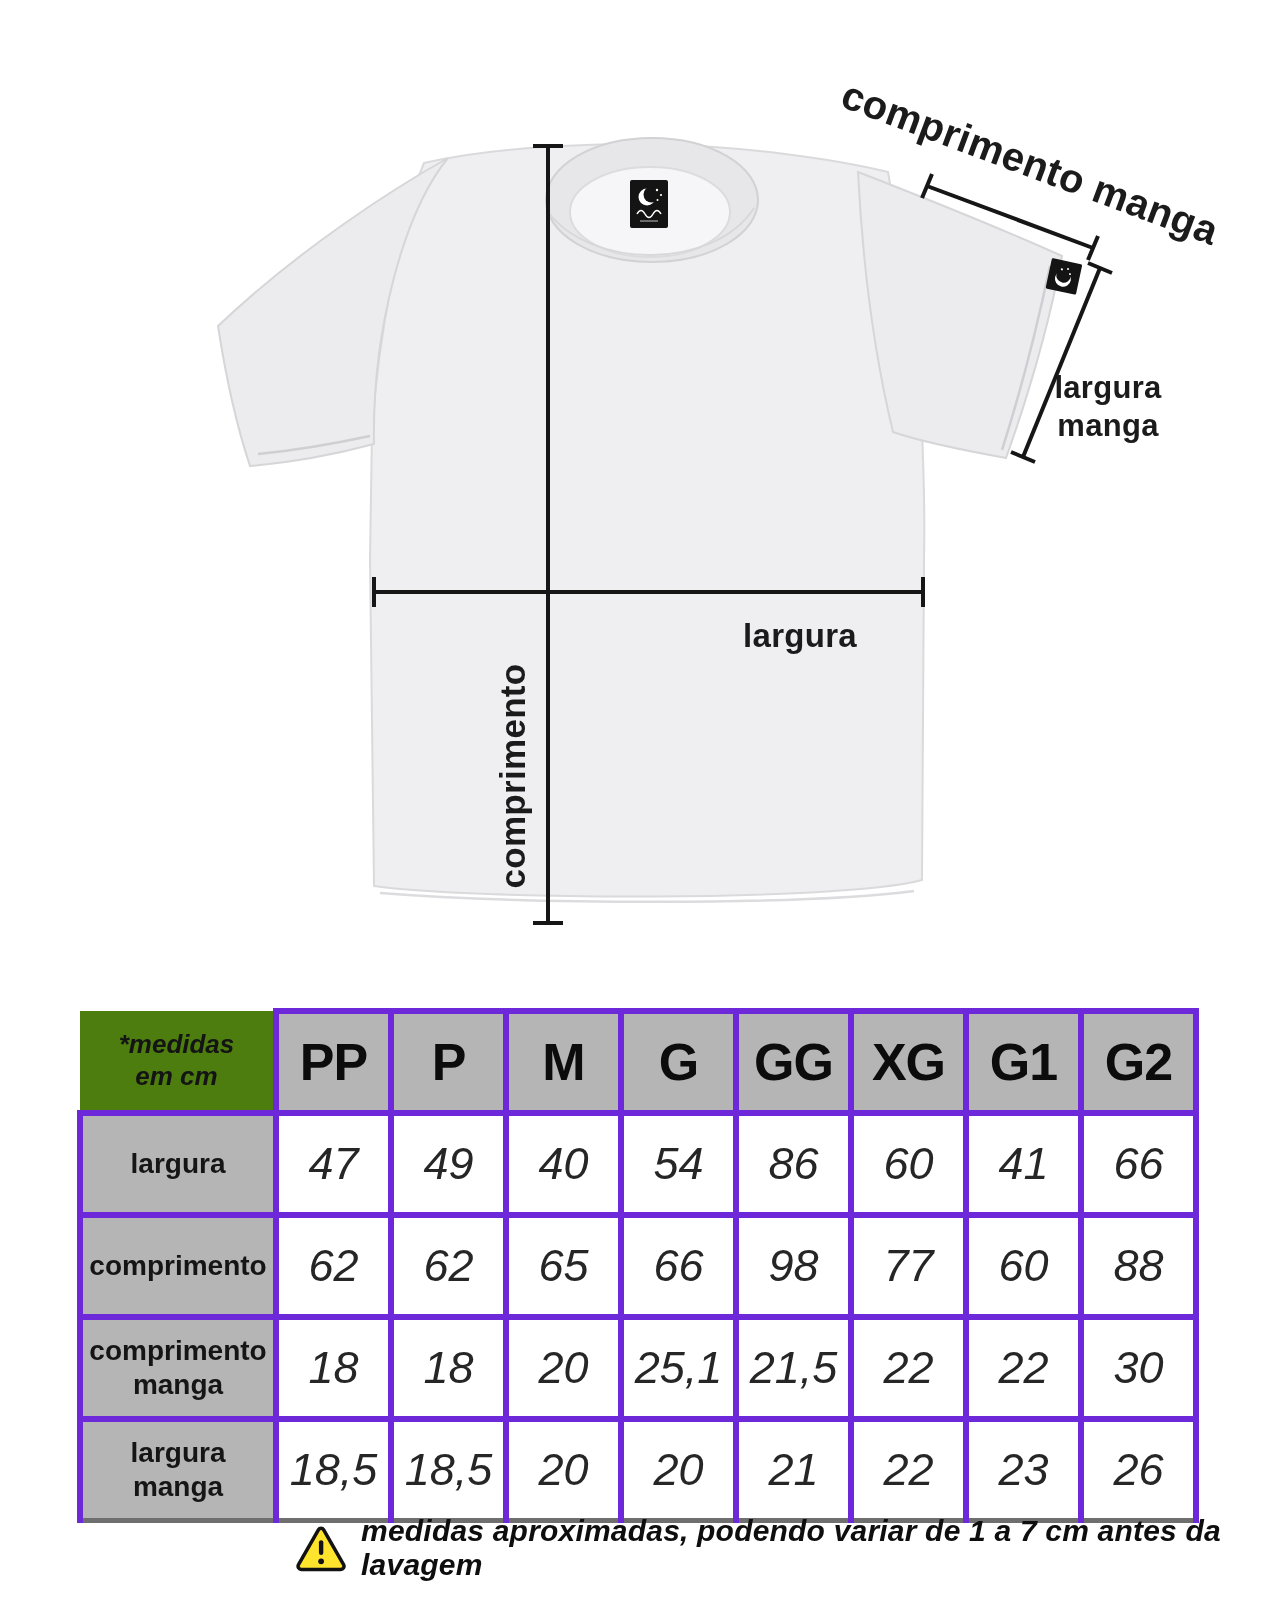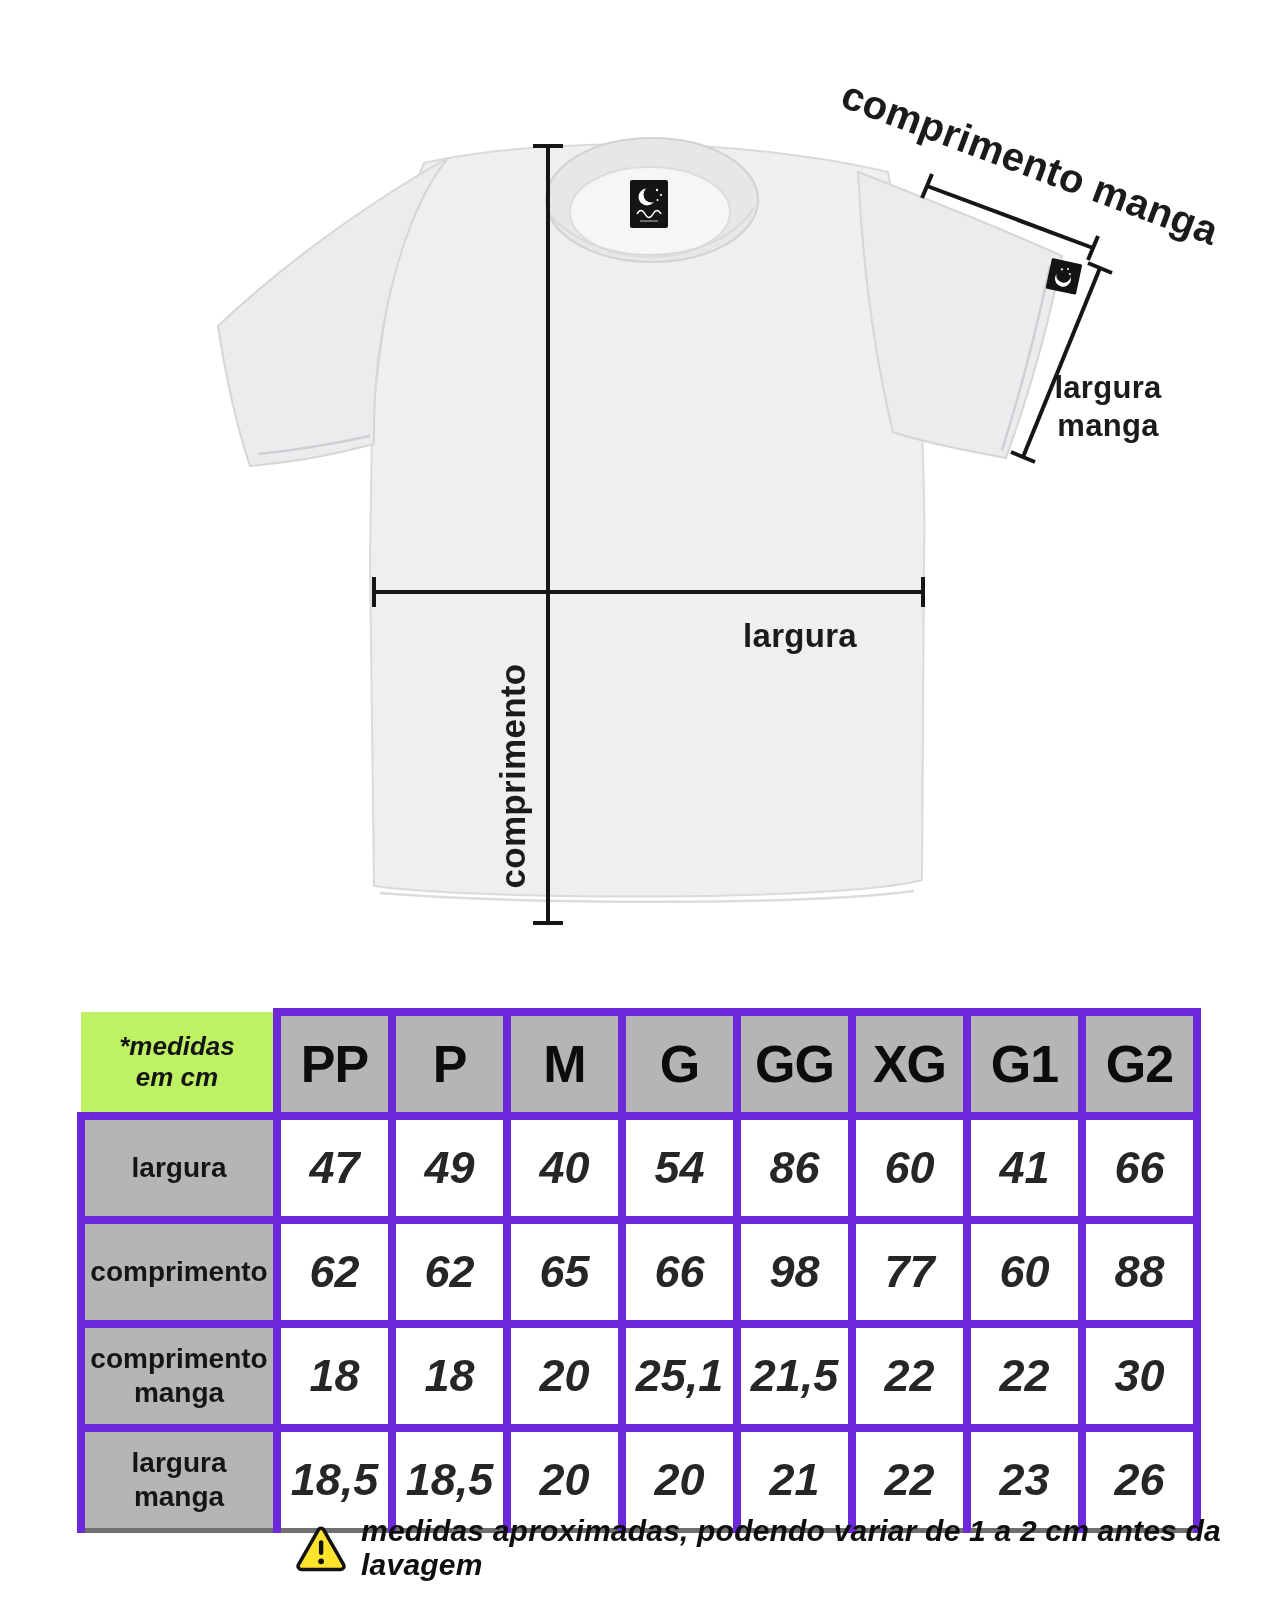--- a/index.html
+++ b/index.html
@@ -16,38 +16,38 @@
                      transform:translate(-50%,-50%);white-space:normal;}
   .anno-width{left:800px;top:636px;font-size:33px;transform:translate(-50%,-50%);}
   .anno-length{left:513px;top:776px;font-size:35px;transform:translate(-50%,-50%) rotate(-90deg);}
 
   
   table.size-table{
     position:absolute;left:77px;top:1008px;width:1116px;
     border-collapse:collapse;table-layout:fixed;
   }
   .size-table th,.size-table td{
-    border:8px solid #6d28d9;text-align:center;vertical-align:middle;
+    border:6px solid #6d28d9;text-align:center;vertical-align:middle;
     height:96px;padding:0;
   }
   .size-table th.corner{
-    border:none;background:#bef264;
+    border:none;background:#4d7c0f;
   }
   .corner-note{
     display:inline-block;width:140px;
     font-size:26px;font-weight:700;font-style:italic;color:#141414;line-height:1.2;
   }
   .size-table thead th.size-h{
     background:#b5b5b5;font-size:52px;font-weight:700;color:#0c0c0c;letter-spacing:-1px;
   }
   .size-table tbody th{
     background:#b5b5b5;font-size:28px;font-weight:700;color:#151515;line-height:1.2;
   }
   .size-table td{
-    background:#ffffff;font-size:45px;font-style:italic;font-weight:700;color:#262626;
+    background:#ffffff;font-size:45px;font-style:italic;font-weight:400;color:#262626;
   }
   .size-table tbody tr:last-child th,
   .size-table tbody tr:last-child td{border-bottom:5px solid #6f6f6f;}
 
   
   .footer{position:absolute;left:296px;top:1514px;display:flex;align-items:center;gap:15px;}
   .footer-text{font-size:30px;font-weight:700;font-style:italic;color:#0e0e0e;letter-spacing:.2px;}
 </style>
 </head>
 <body>
@@ -217,16 +217,16 @@
       </tr>
     </tbody>
   </table>
 
   <div class="footer">
     <svg width="54" height="50" viewBox="0 0 64 58">
       <path d="M35.2 5.6 L60.8 50.3 a4.2 4.2 0 0 1 -3.6 6.2 H6.8 a4.2 4.2 0 0 1 -3.6 -6.2 L28.8 5.6 a3.7 3.7 0 0 1 6.4 0 Z" fill="#ffe42e" stroke="#121212" stroke-width="4.5" stroke-linejoin="round"></path>
       <rect x="29.3" y="19" width="5.6" height="19" rx="2.8" fill="#121212"></rect>
       <circle cx="32.1" cy="46" r="3.7" fill="#121212"></circle>
     </svg>
-    <span class="footer-text">medidas aproximadas, podendo variar de 1 a 2 cm antes da lavagem</span>
+    <span class="footer-text">medidas aproximadas, podendo variar de 1 a 7 cm antes da lavagem</span>
   </div>
 
 </div>
 
 </body></html>

